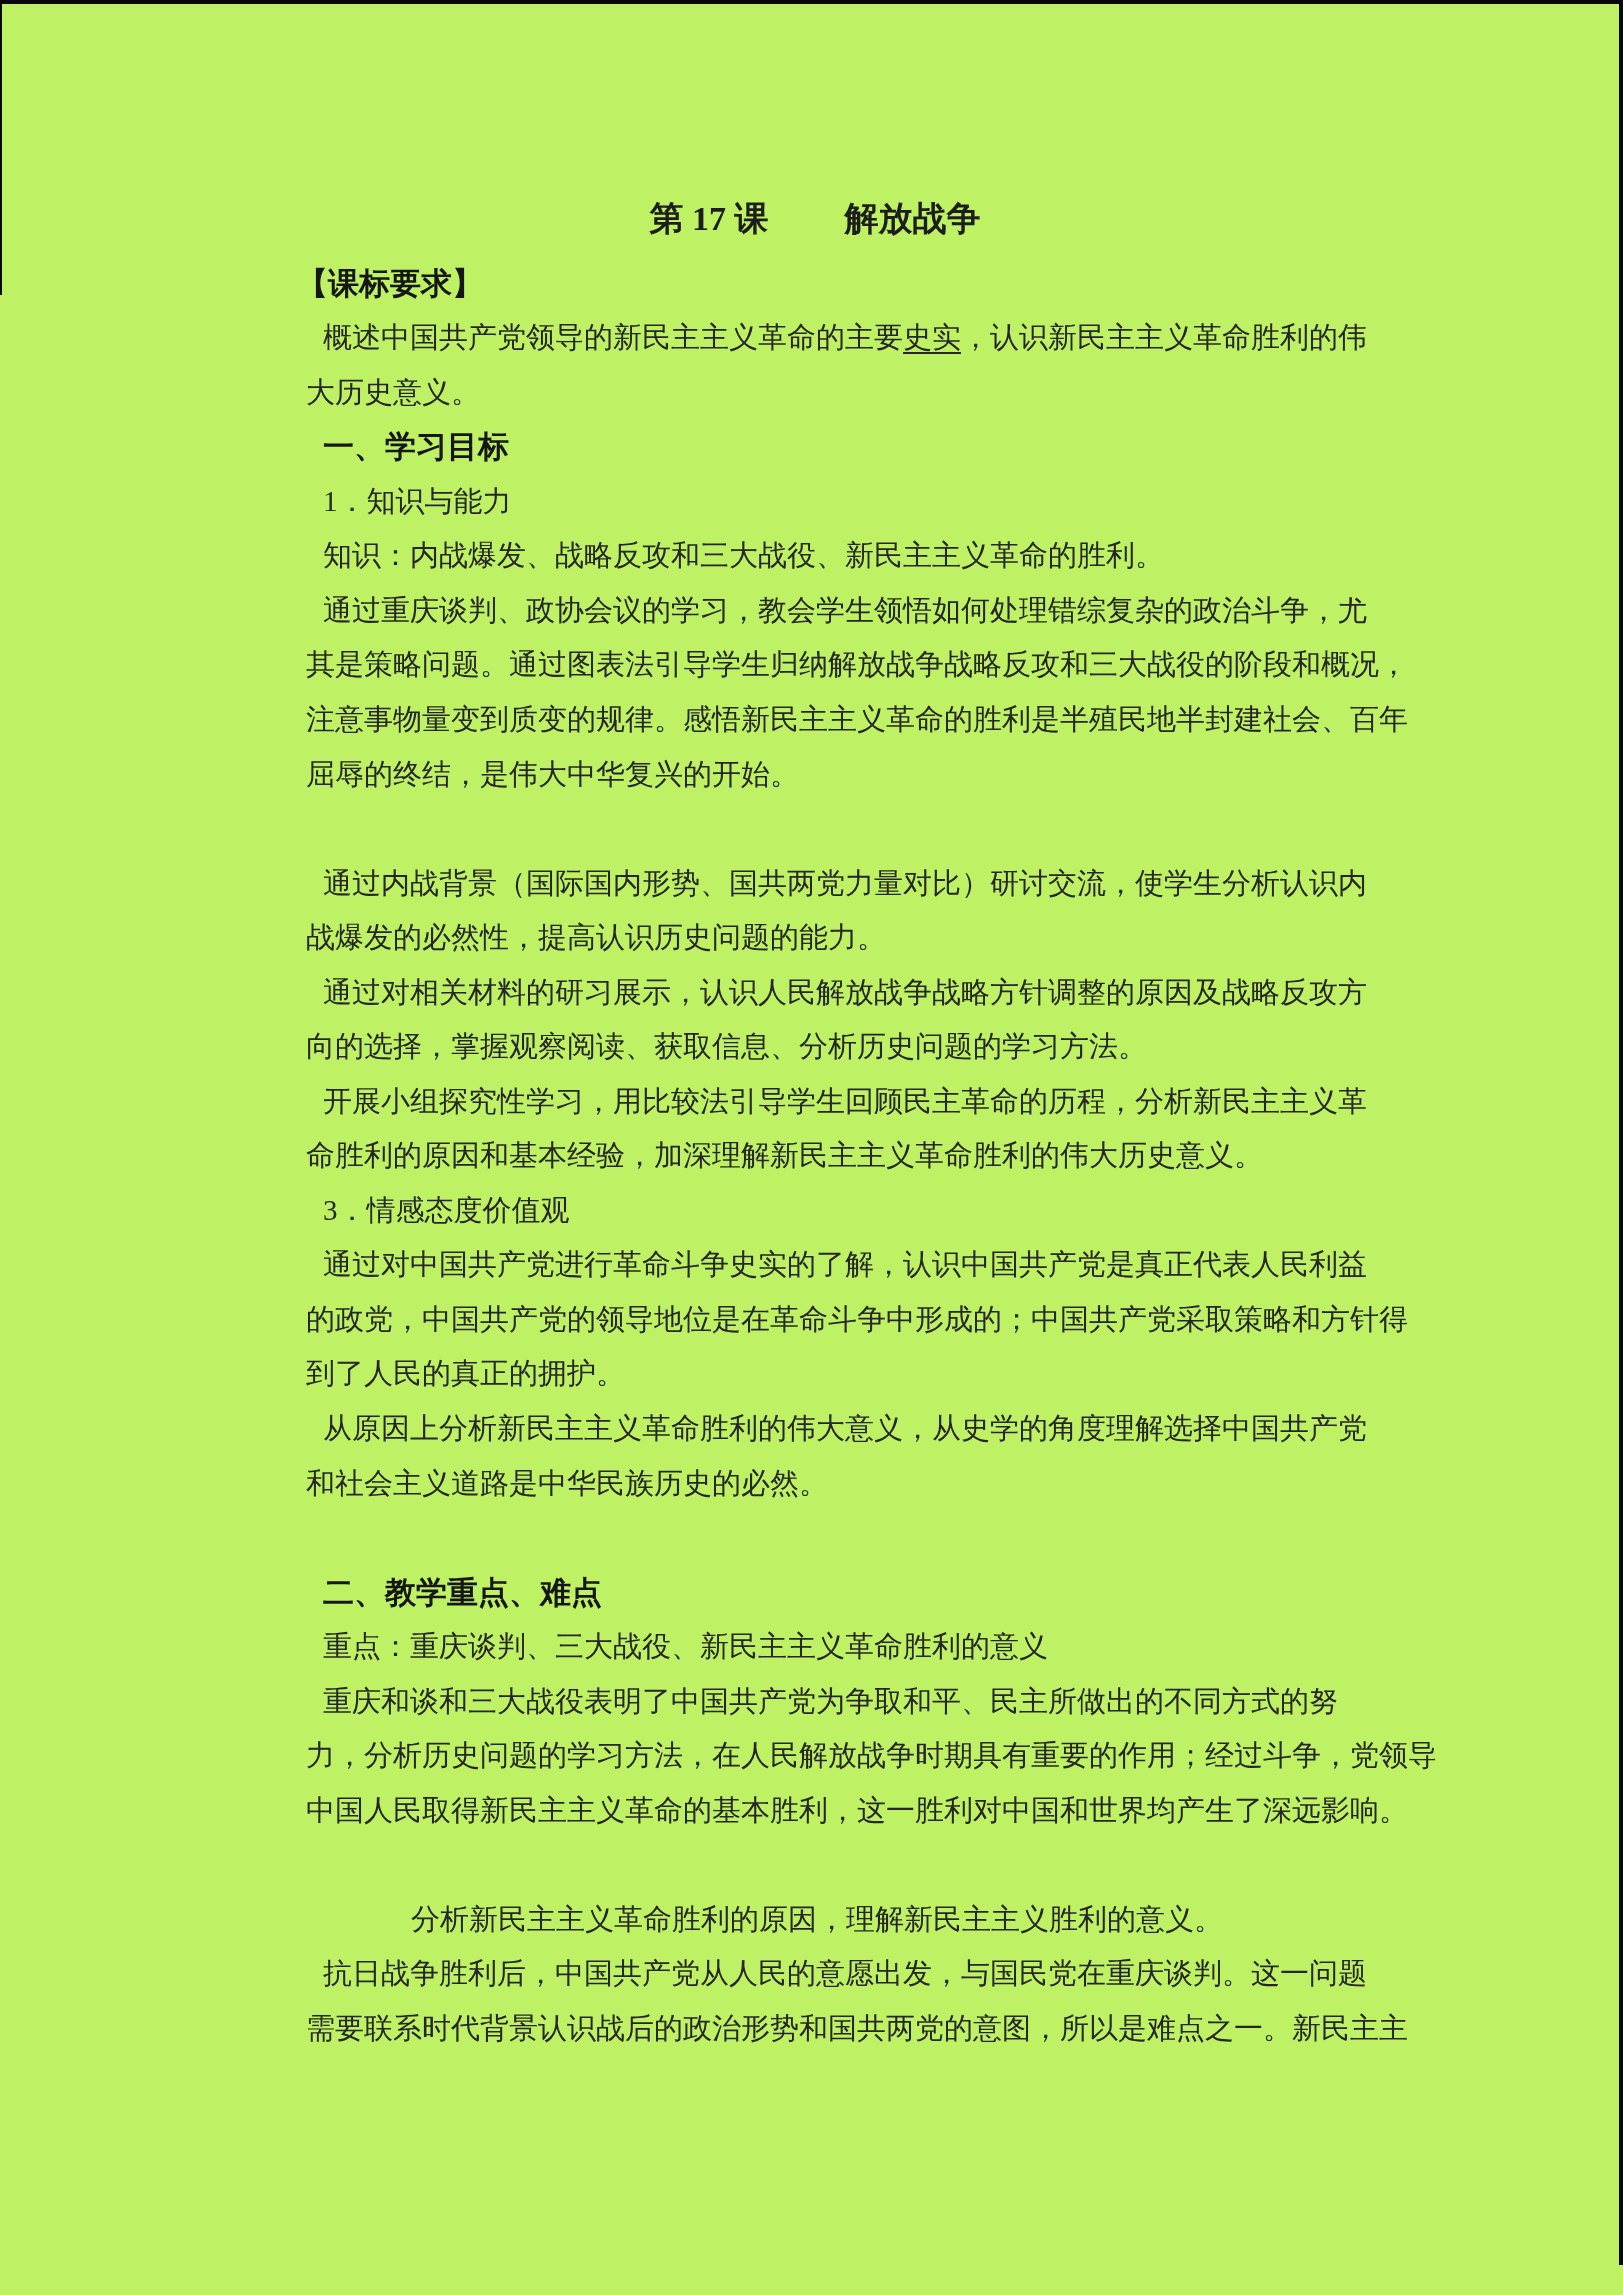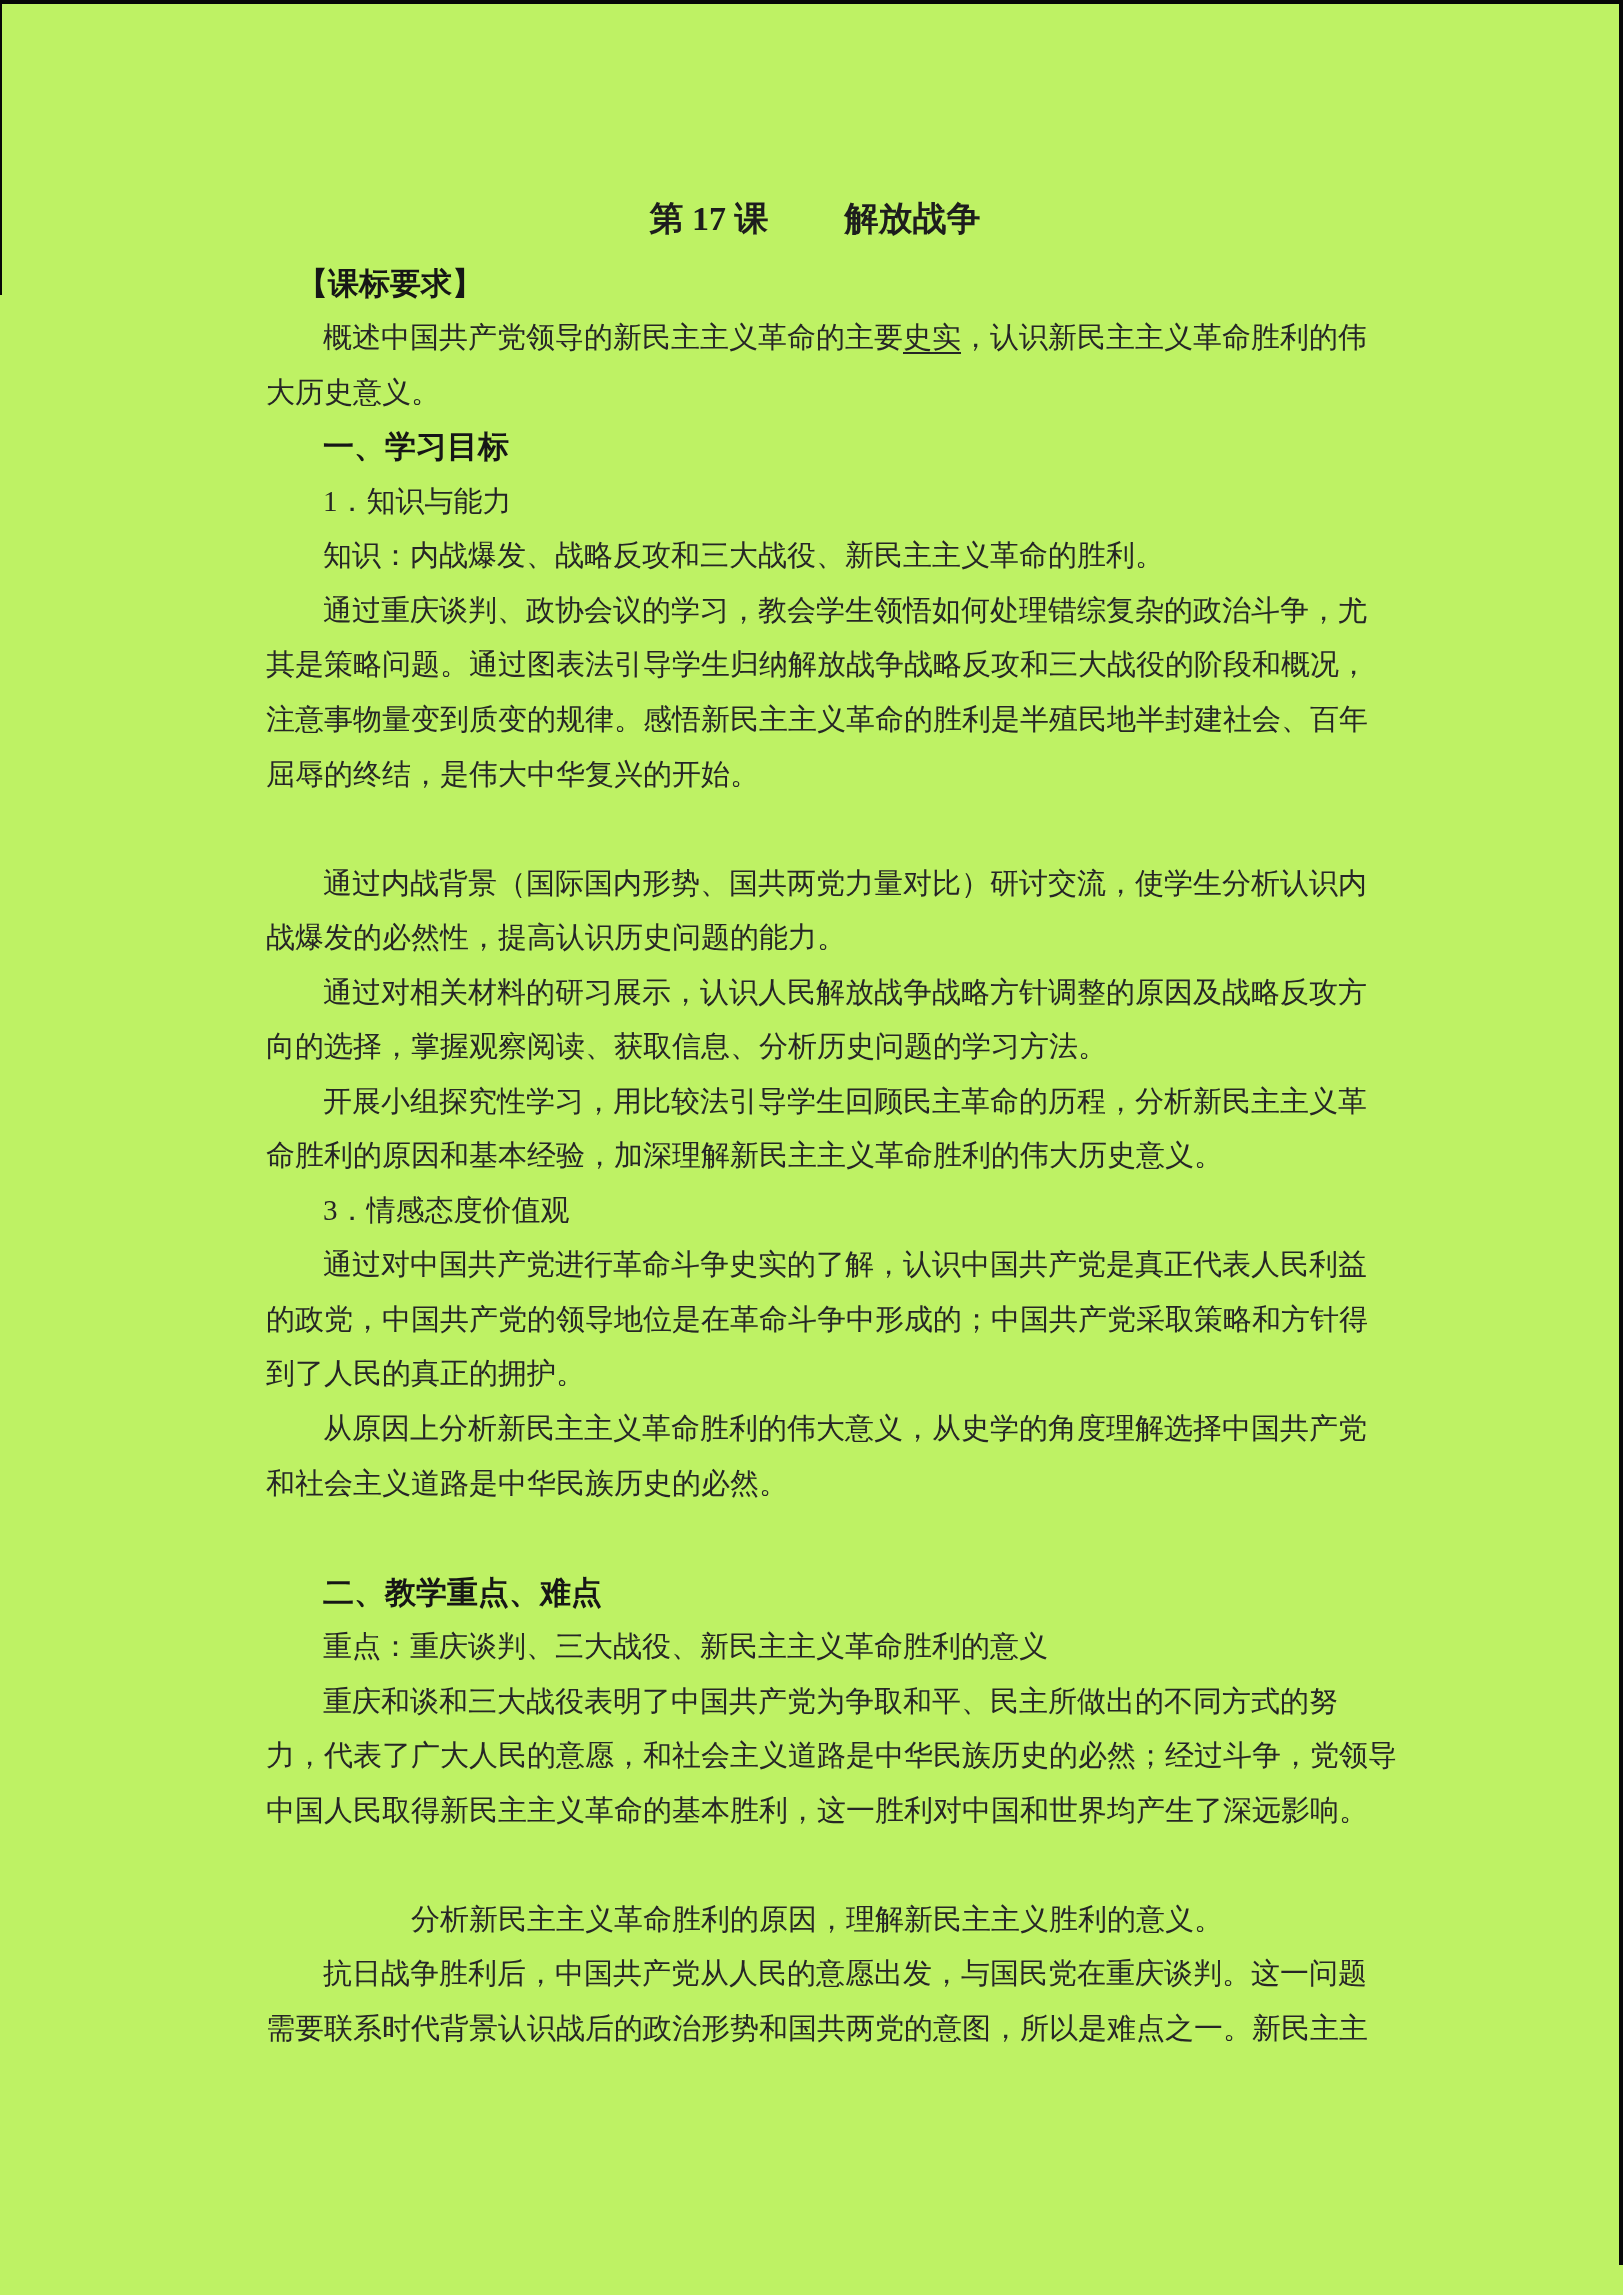--- a/index.html
+++ b/index.html
@@ -58,21 +58,21 @@
   .heading-bold {
     font-weight: bold;
     font-size: 31px;
     color: #161616;
   }
   .kebiao {
     top: 256px;
     text-indent: 31px;
   }
   .indent2 { text-indent: 57px; }
-  .indent0 { text-indent: 0; }
+  .indent0 { text-indent: 0; margin-left: 40px; }
   .indent5 { text-indent: 145px; }
   .u {
     text-decoration: underline;
     text-underline-offset: 4.8px;
   }
 </style>
 </head>
 <body>
 
 <div class="page">
@@ -108,20 +108,20 @@
   <div class="line indent2" style="top:1183px">3．情感态度价值观</div>
   <div class="line indent2" style="top:1237px">通过对中国共产党进行革命斗争史实的了解，认识中国共产党是真正代表人民利益</div>
   <div class="line indent0" style="top:1292px">的政党，中国共产党的领导地位是在革命斗争中形成的；中国共产党采取策略和方针得</div>
   <div class="line indent0" style="top:1346px">到了人民的真正的拥护。</div>
   <div class="line indent2" style="top:1401px">从原因上分析新民主主义革命胜利的伟大意义，从史学的角度理解选择中国共产党</div>
   <div class="line indent0" style="top:1456px">和社会主义道路是中华民族历史的必然。</div>
 
   <div class="line indent2 heading-bold" style="top:1565px">二、教学重点、难点</div>
   <div class="line indent2" style="top:1619px">重点：重庆谈判、三大战役、新民主主义革命胜利的意义</div>
   <div class="line indent2" style="top:1674px">重庆和谈和三大战役表明了中国共产党为争取和平、民主所做出的不同方式的努</div>
-  <div class="line indent0" style="top:1728px">力，代表了广大人民的意愿，和社会主义道路是中华民族历史的必然；经过斗争，党领导</div>
+  <div class="line indent0" style="top:1728px">力，分析历史问题的学习方法，在人民解放战争时期具有重要的作用；经过斗争，党领导</div>
   <div class="line indent0" style="top:1783px">中国人民取得新民主主义革命的基本胜利，这一胜利对中国和世界均产生了深远影响。</div>
   <div class="line indent5" style="top:1892px">分析新民主主义革命胜利的原因，理解新民主主义胜利的意义。</div>
   <div class="line indent2" style="top:1946px">抗日战争胜利后，中国共产党从人民的意愿出发，与国民党在重庆谈判。这一问题</div>
   <div class="line indent0" style="top:2001px">需要联系时代背景认识战后的政治形势和国共两党的意图，所以是难点之一。新民主主</div>
 
 </div>
 
 
 </body></html>

